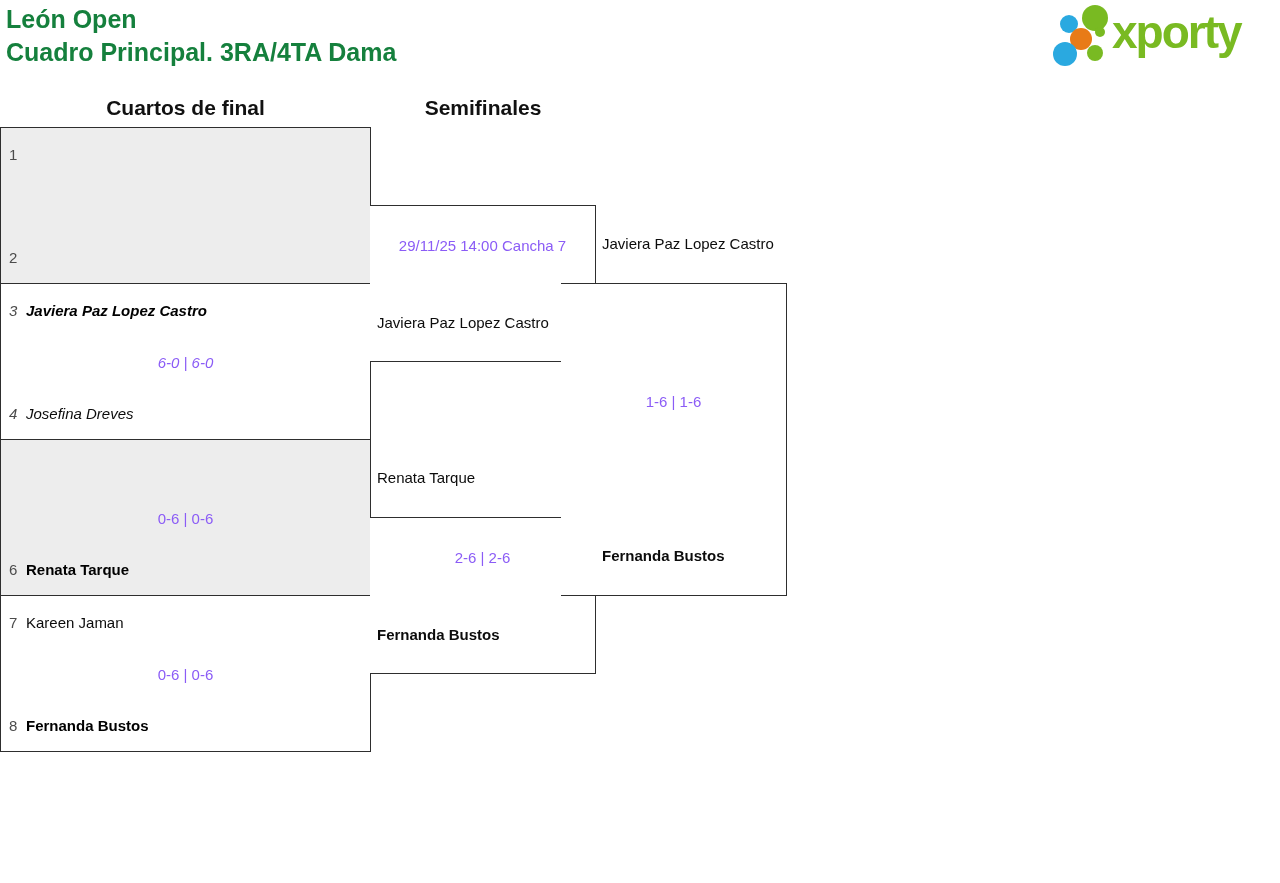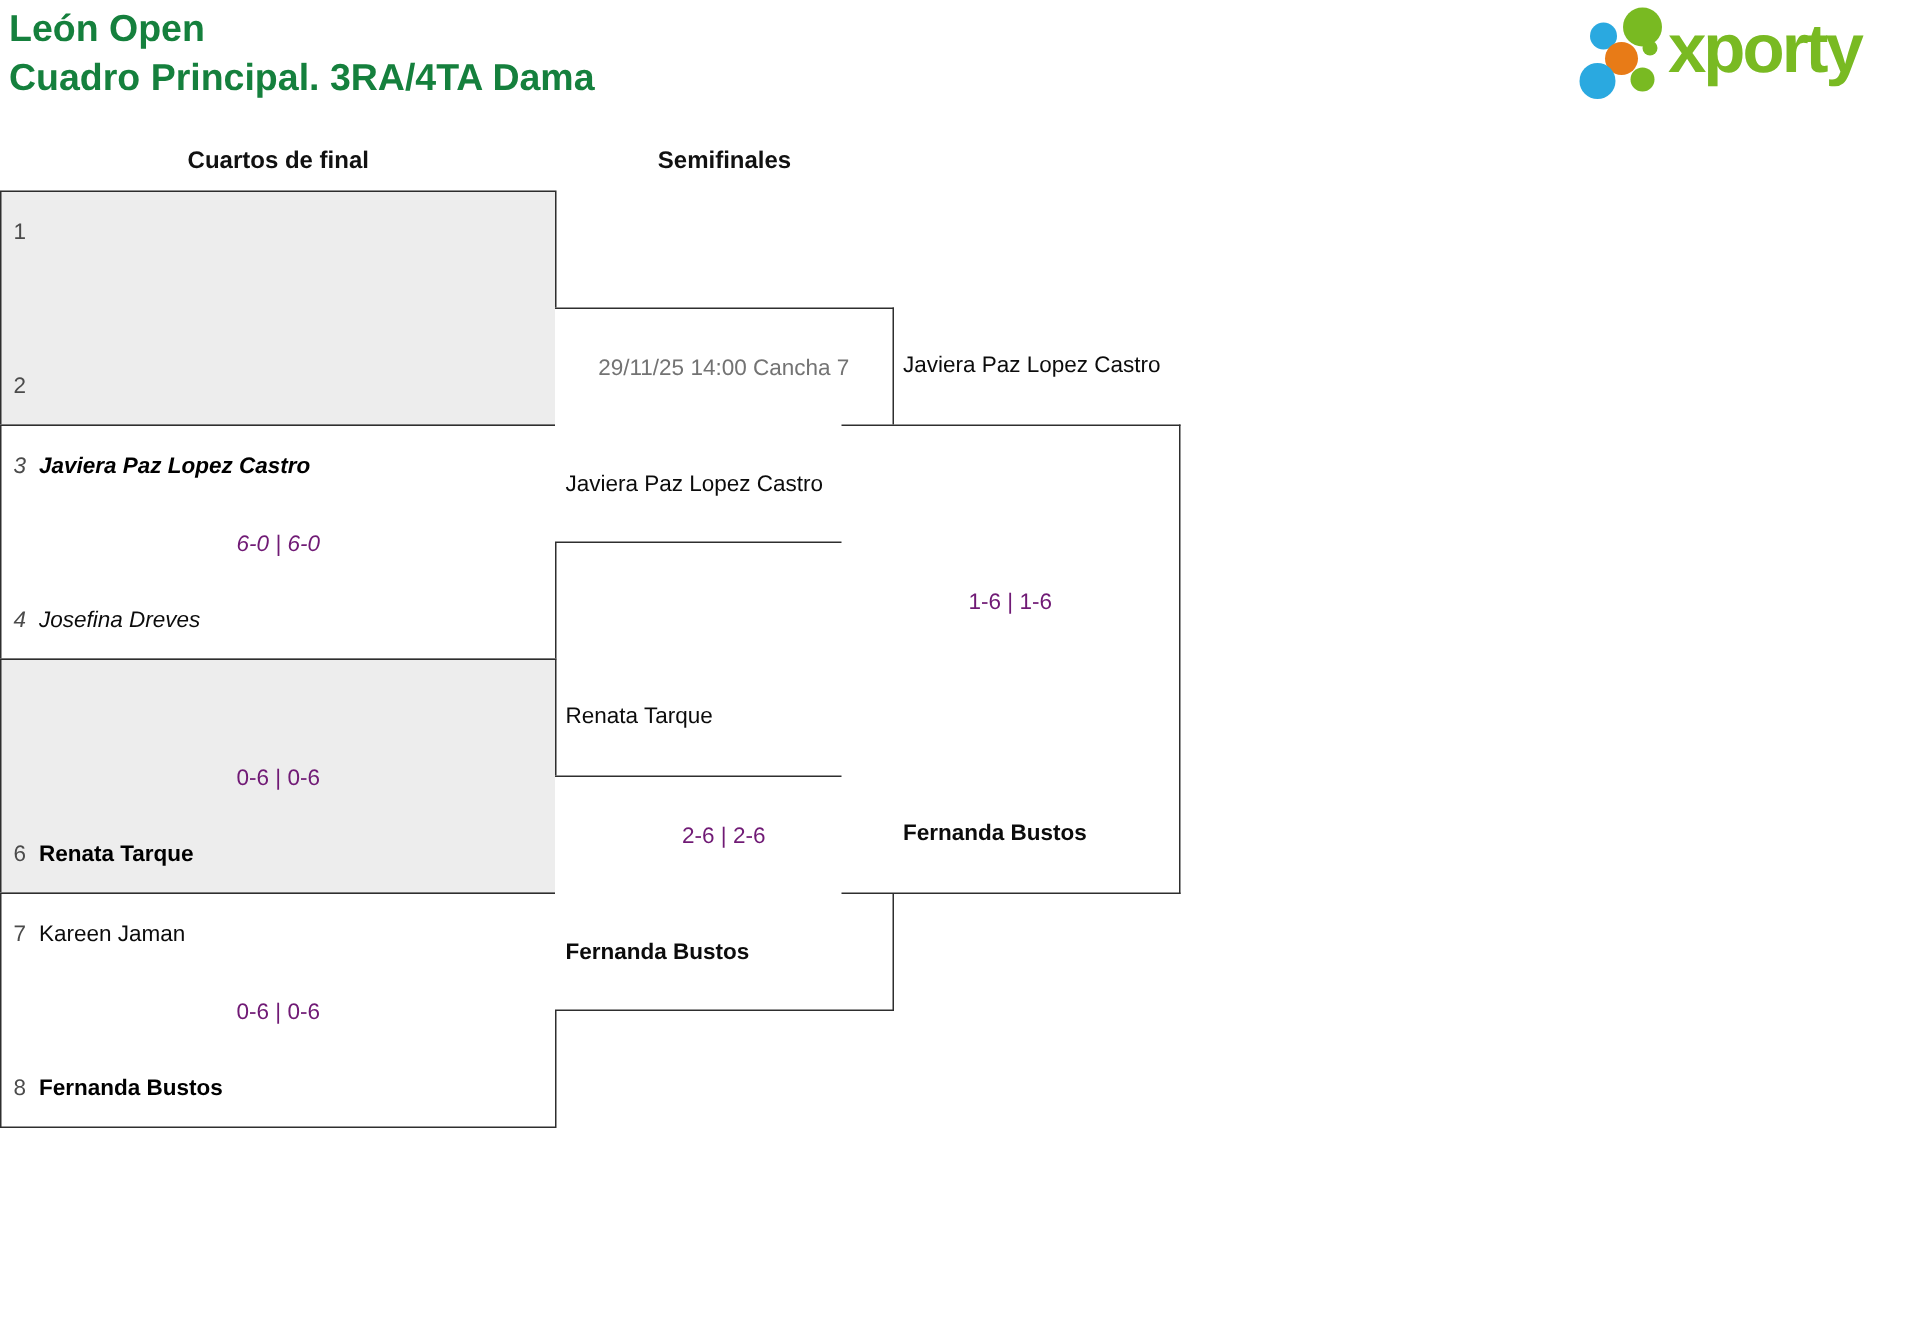--- a/index.html
+++ b/index.html
@@ -45,21 +45,21 @@
     letter-spacing: -2px;
     color: #79ba22;
     line-height: 60px;
   }
 
   
   .round-header {
     position: absolute;
     top: 97px;
     height: 22px;
-    font-size: 16px;
+    font-size: 21px;
     font-weight: 700;
     color: #111;
     text-align: center;
     line-height: 22px;
   }
   .rh-qf { left: 0;     width: 371px; }
   .rh-sf { left: 370px; width: 226px; }
   .rh-f  { left: 595px; width: 226px; }
 
   
@@ -93,33 +93,33 @@
   .player.top    { top: 17px; }
   .player.bottom { top: 120px; }
   .seed  { display: inline-block; width: 17px; color: #4b4b4b; }
   .pname { color: #0c0c0c; }
   .winner { font-weight: 700; color: #000; }
 
   .score {
     position: absolute;
     left: 0; width: 100%;
     text-align: center;
-    color: #701a75;
+    color: #8b5cf6;
     height: 20px;
     line-height: 20px;
   }
   .qf .score    { top: 69px; }
   .sf .score    { top: 30px; }
   .final-box .score { top: 108px; }
 
   .schedule {
     position: absolute;
     top: 30px; left: 0; width: 100%;
     text-align: center;
-    color: #737373;
+    color: #8b5cf6;
     height: 20px; line-height: 20px;
     white-space: nowrap;
   }
   .slot-bottom {
     position: absolute;
     left: 7px; top: 107px;
     height: 20px; line-height: 20px;
     white-space: nowrap;
     color: #0c0c0c;
   }

